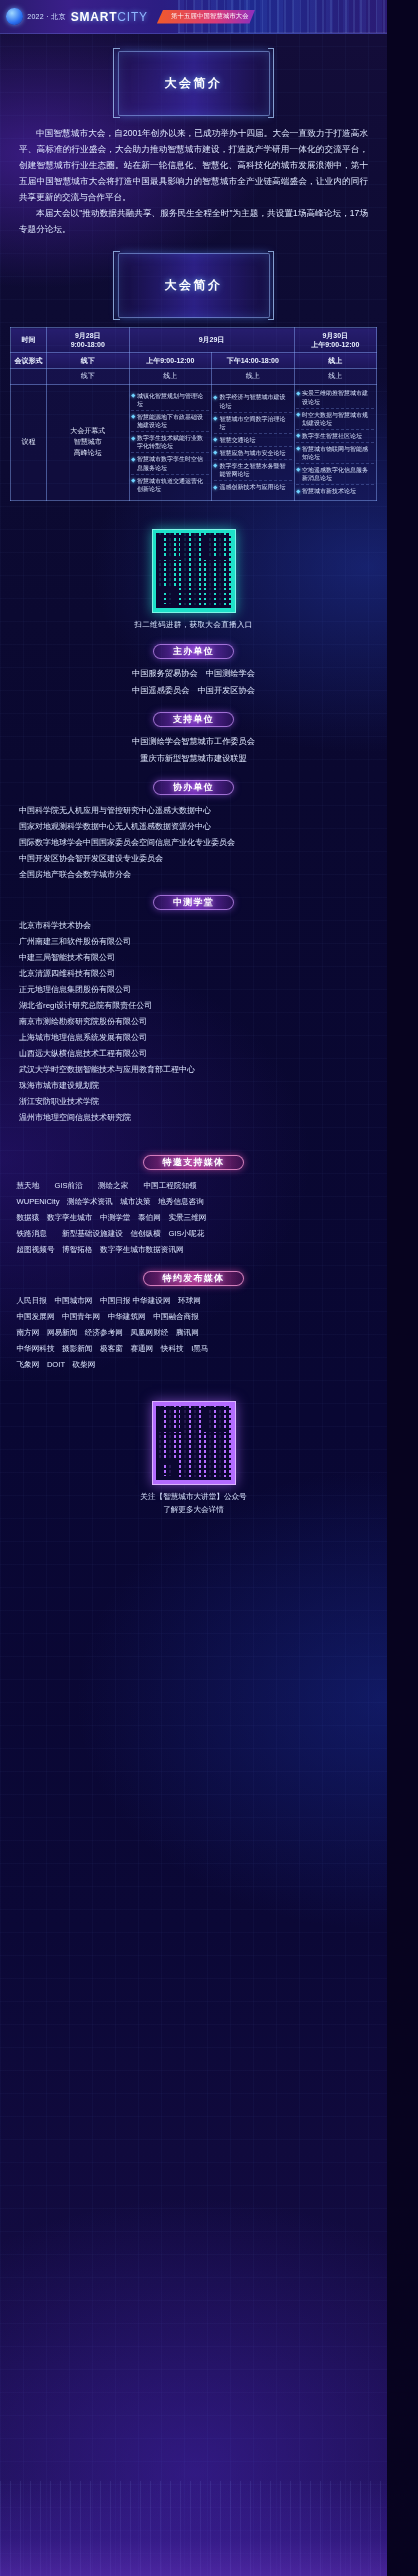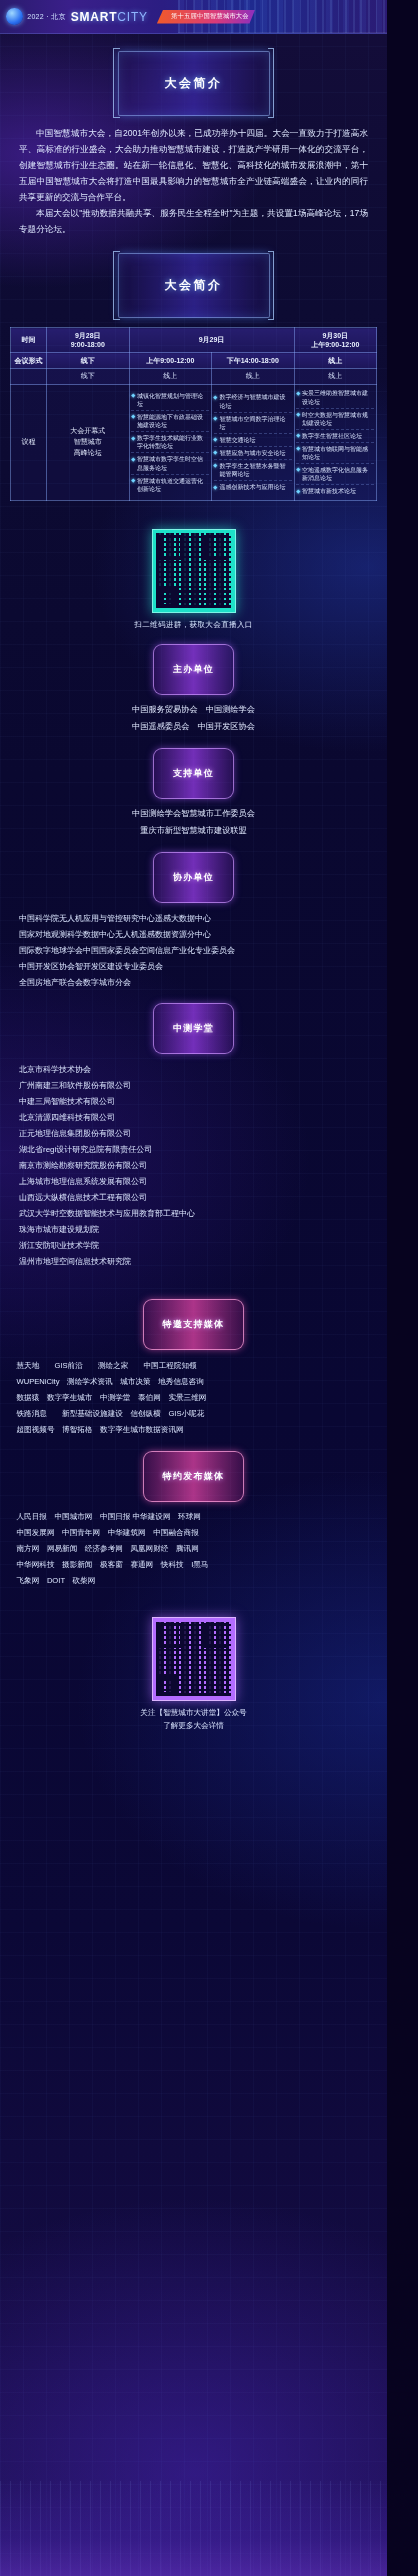--- a/index.html
+++ b/index.html
@@ -127,21 +127,21 @@
   .section-title::before { left: -5.7px; border-right: none; }
   .section-title::after { right: -5.7px; border-left: none; }
 
   .sub-title-wrap {
     display: flex;
     justify-content: center;
     margin: 12.7px 0 7.6px;
   }
   .sub-title {
     position: relative;
-    padding: 18px 19px;
+    padding: 0 19px;
     font-size: 9px;
     font-weight: bold;
     letter-spacing: 1.3px;
     color: #ffffff;
     background: linear-gradient(90deg, rgba(120,40,190,.25), rgba(150,60,230,.75) 50%, rgba(120,40,190,.25));
     border: 0.6px solid rgba(205,150,255,.7);
     border-radius: 9px;
     box-shadow: 0 0 7.6px rgba(170,90,255,.5);
     text-shadow: 0 0 5px rgba(220,160,255,.9);
   }

